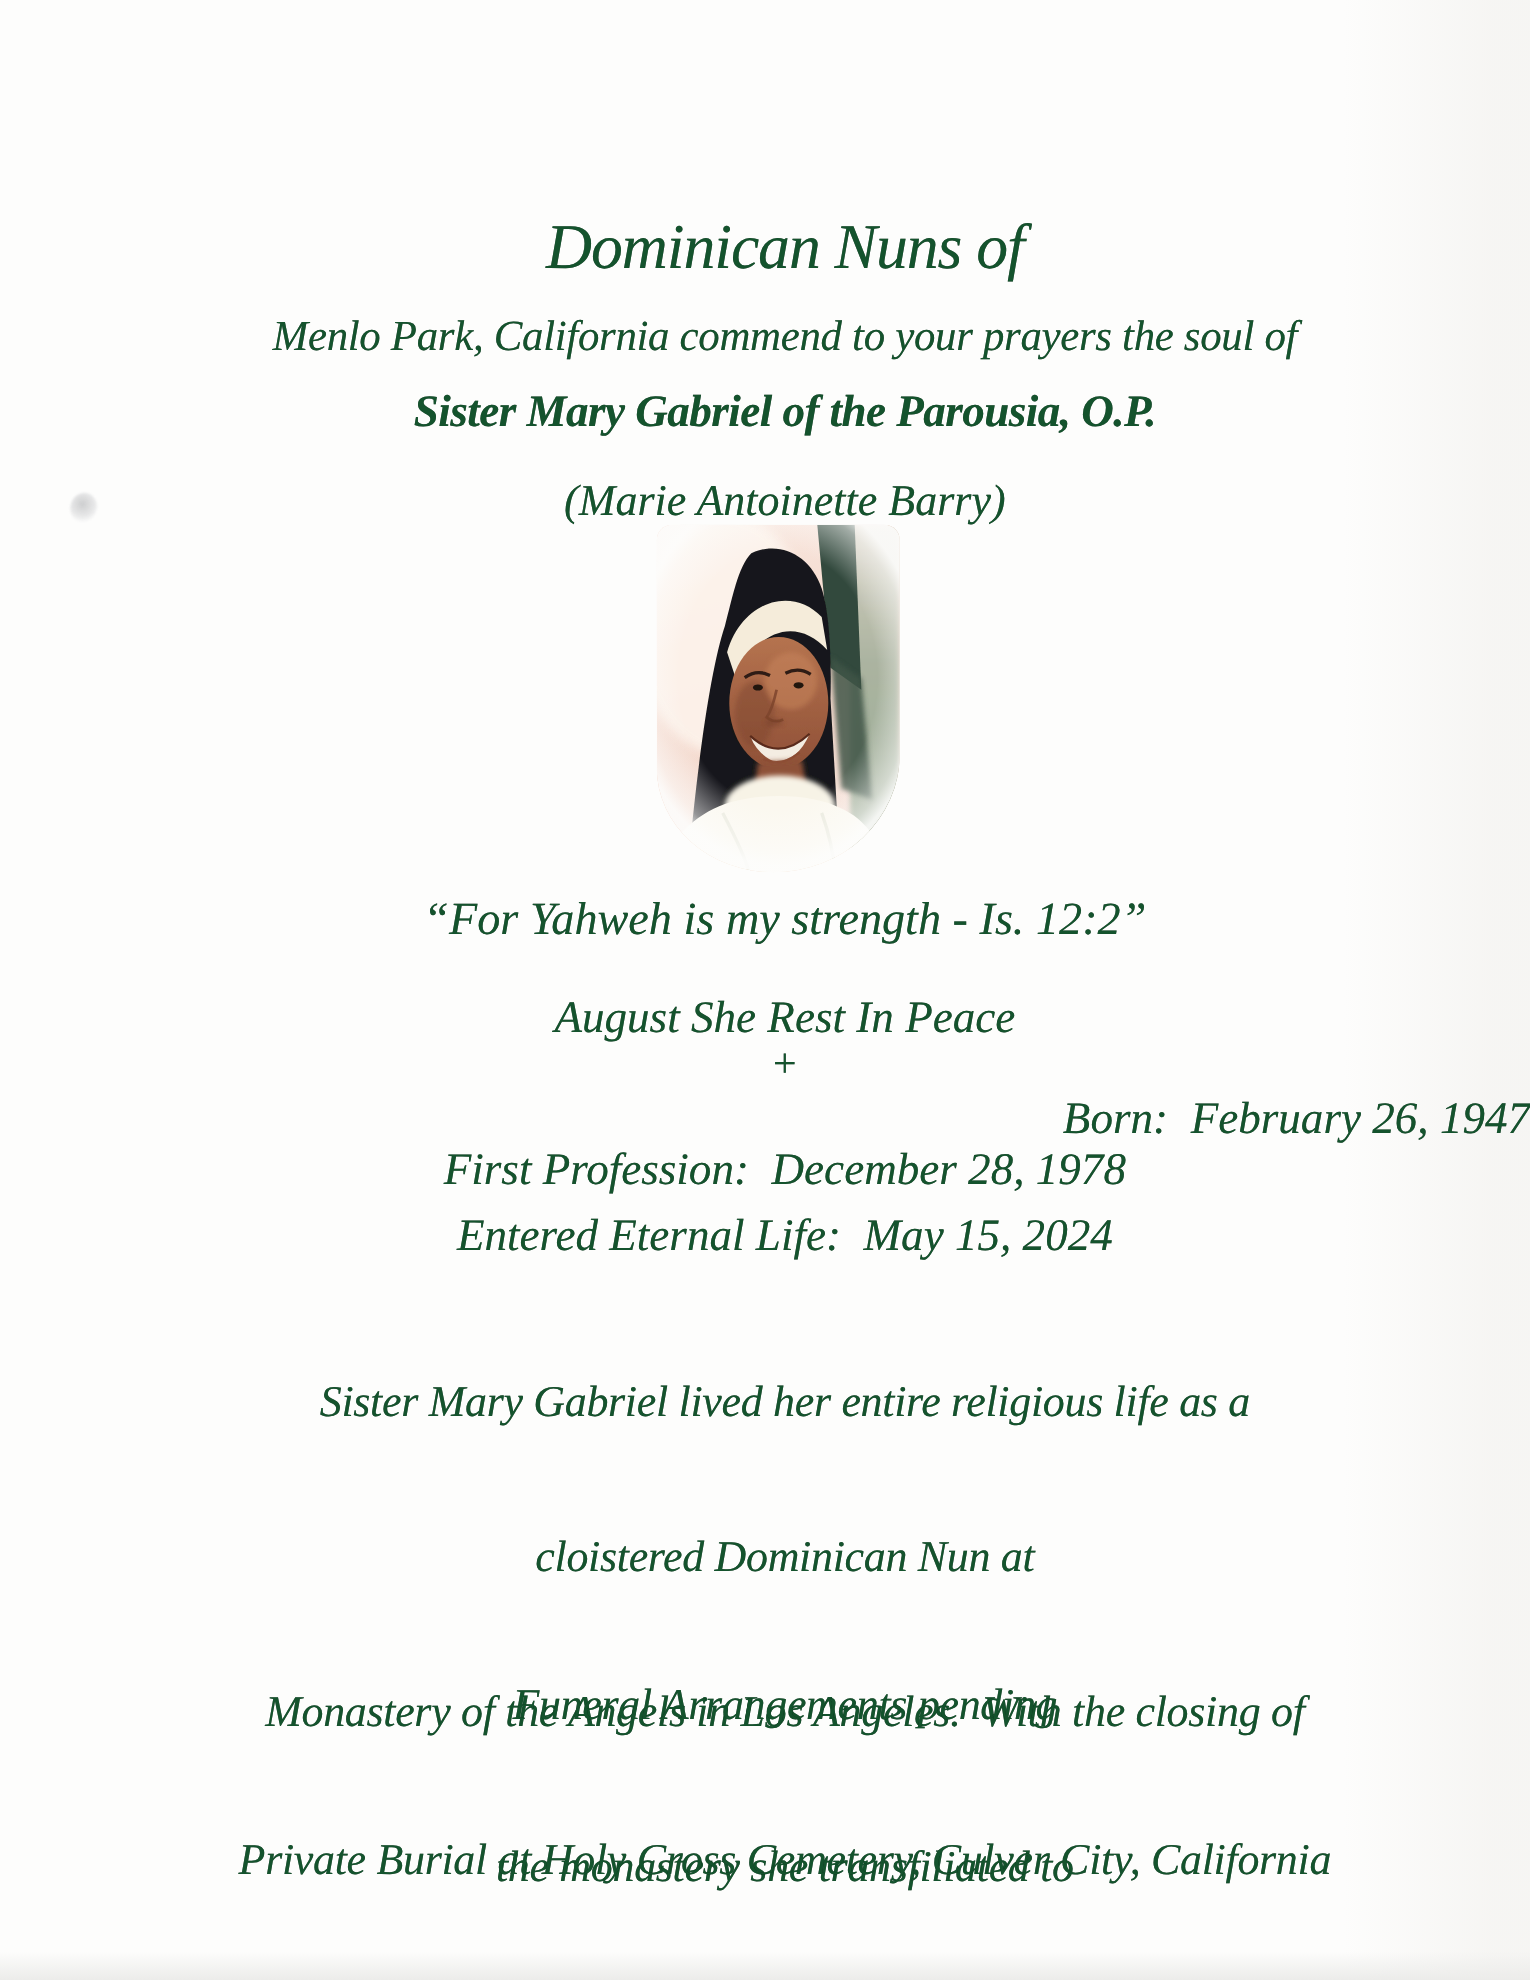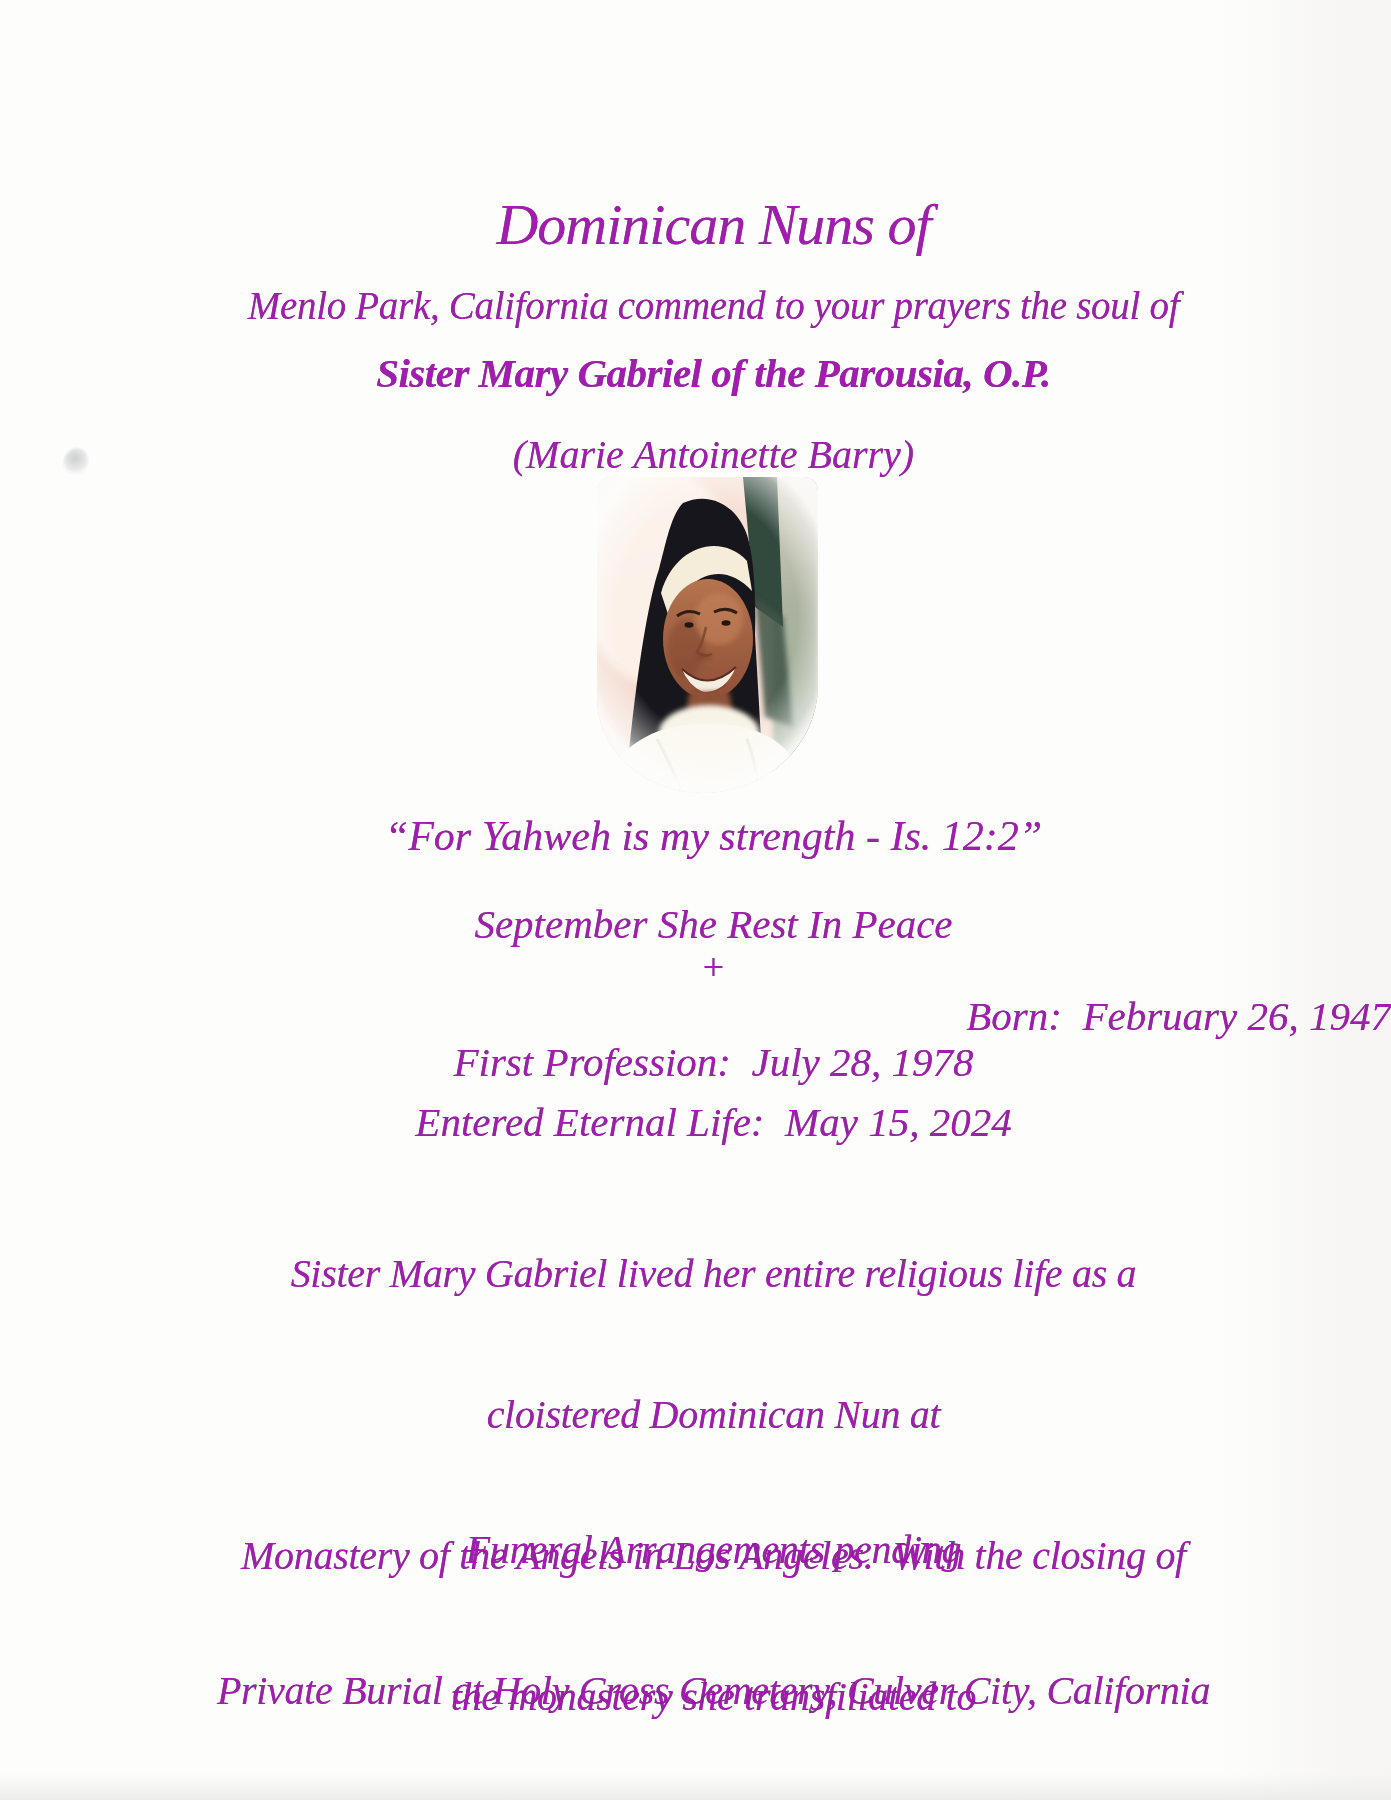--- a/index.html
+++ b/index.html
@@ -2,21 +2,21 @@
 <html><head>
 <meta charset="utf-8">
 <style>
   html,body{margin:0;padding:0;background:#e9e9e7;}
   .page{
     position:relative;
     width:1391px;height:1800px;
     margin:0 auto;
     background:#fdfdfc;
     overflow:hidden;
-    color:#a21caf;
+    color:#14532d;
     font-family:"Liberation Serif","DejaVu Serif",serif;
     font-style:italic;
   }
   
   .streak-right{
     position:absolute;top:0;right:0;width:170px;height:100%;
     background:linear-gradient(90deg,rgba(240,239,236,0) 0%,rgba(240,239,236,.55) 80%);
     pointer-events:none;
   }
   .bottom-edge{
@@ -134,24 +134,24 @@
         <path d="M 92 216 L 132 214 L 138 250 L 88 250 Z" fill="#8e5138" filter="url(#b2)"></path>
         <ellipse cx="112" cy="256" rx="50" ry="28" fill="#f7f3e6" filter="url(#b2)"></ellipse>
         <path d="M 2 316 C 12 286 34 264 62 254 C 94 243 142 244 168 258 C 190 268 204 288 210 316 Z" fill="#fbf8ef"></path>
         <path d="M 60 262 Q 80 300 84 316" stroke="#e3e4d6" stroke-width="3" fill="none" opacity="0.8"></path>
         <path d="M 150 262 Q 160 290 162 316" stroke="#e3e4d6" stroke-width="3" fill="none" opacity="0.8"></path>
       </g>
     </svg>
   </div>
 
   <div class="center l-quote">“For Yahweh is my strength - Is. 12:2”</div>
-  <div class="center l-rip">September She Rest In Peace</div>
+  <div class="center l-rip">August She Rest In Peace</div>
   <div class="center l-cross">+</div>
   <div class="center l-born">Born:  February 26, 1947</div>
-  <div class="center l-prof">First Profession:  July 28, 1978</div>
+  <div class="center l-prof">First Profession:  December 28, 1978</div>
   <div class="center l-etern">Entered Eternal Life:  May 15, 2024</div>
 
   <div class="center bio">
     <div>Sister Mary Gabriel lived her entire religious life as a</div>
     <div>cloistered Dominican Nun at</div>
     <div>Monastery of the Angels in Los Angeles.  With the closing of</div>
     <div>the monastery she transfiliated to</div>
     
   </div>
 

